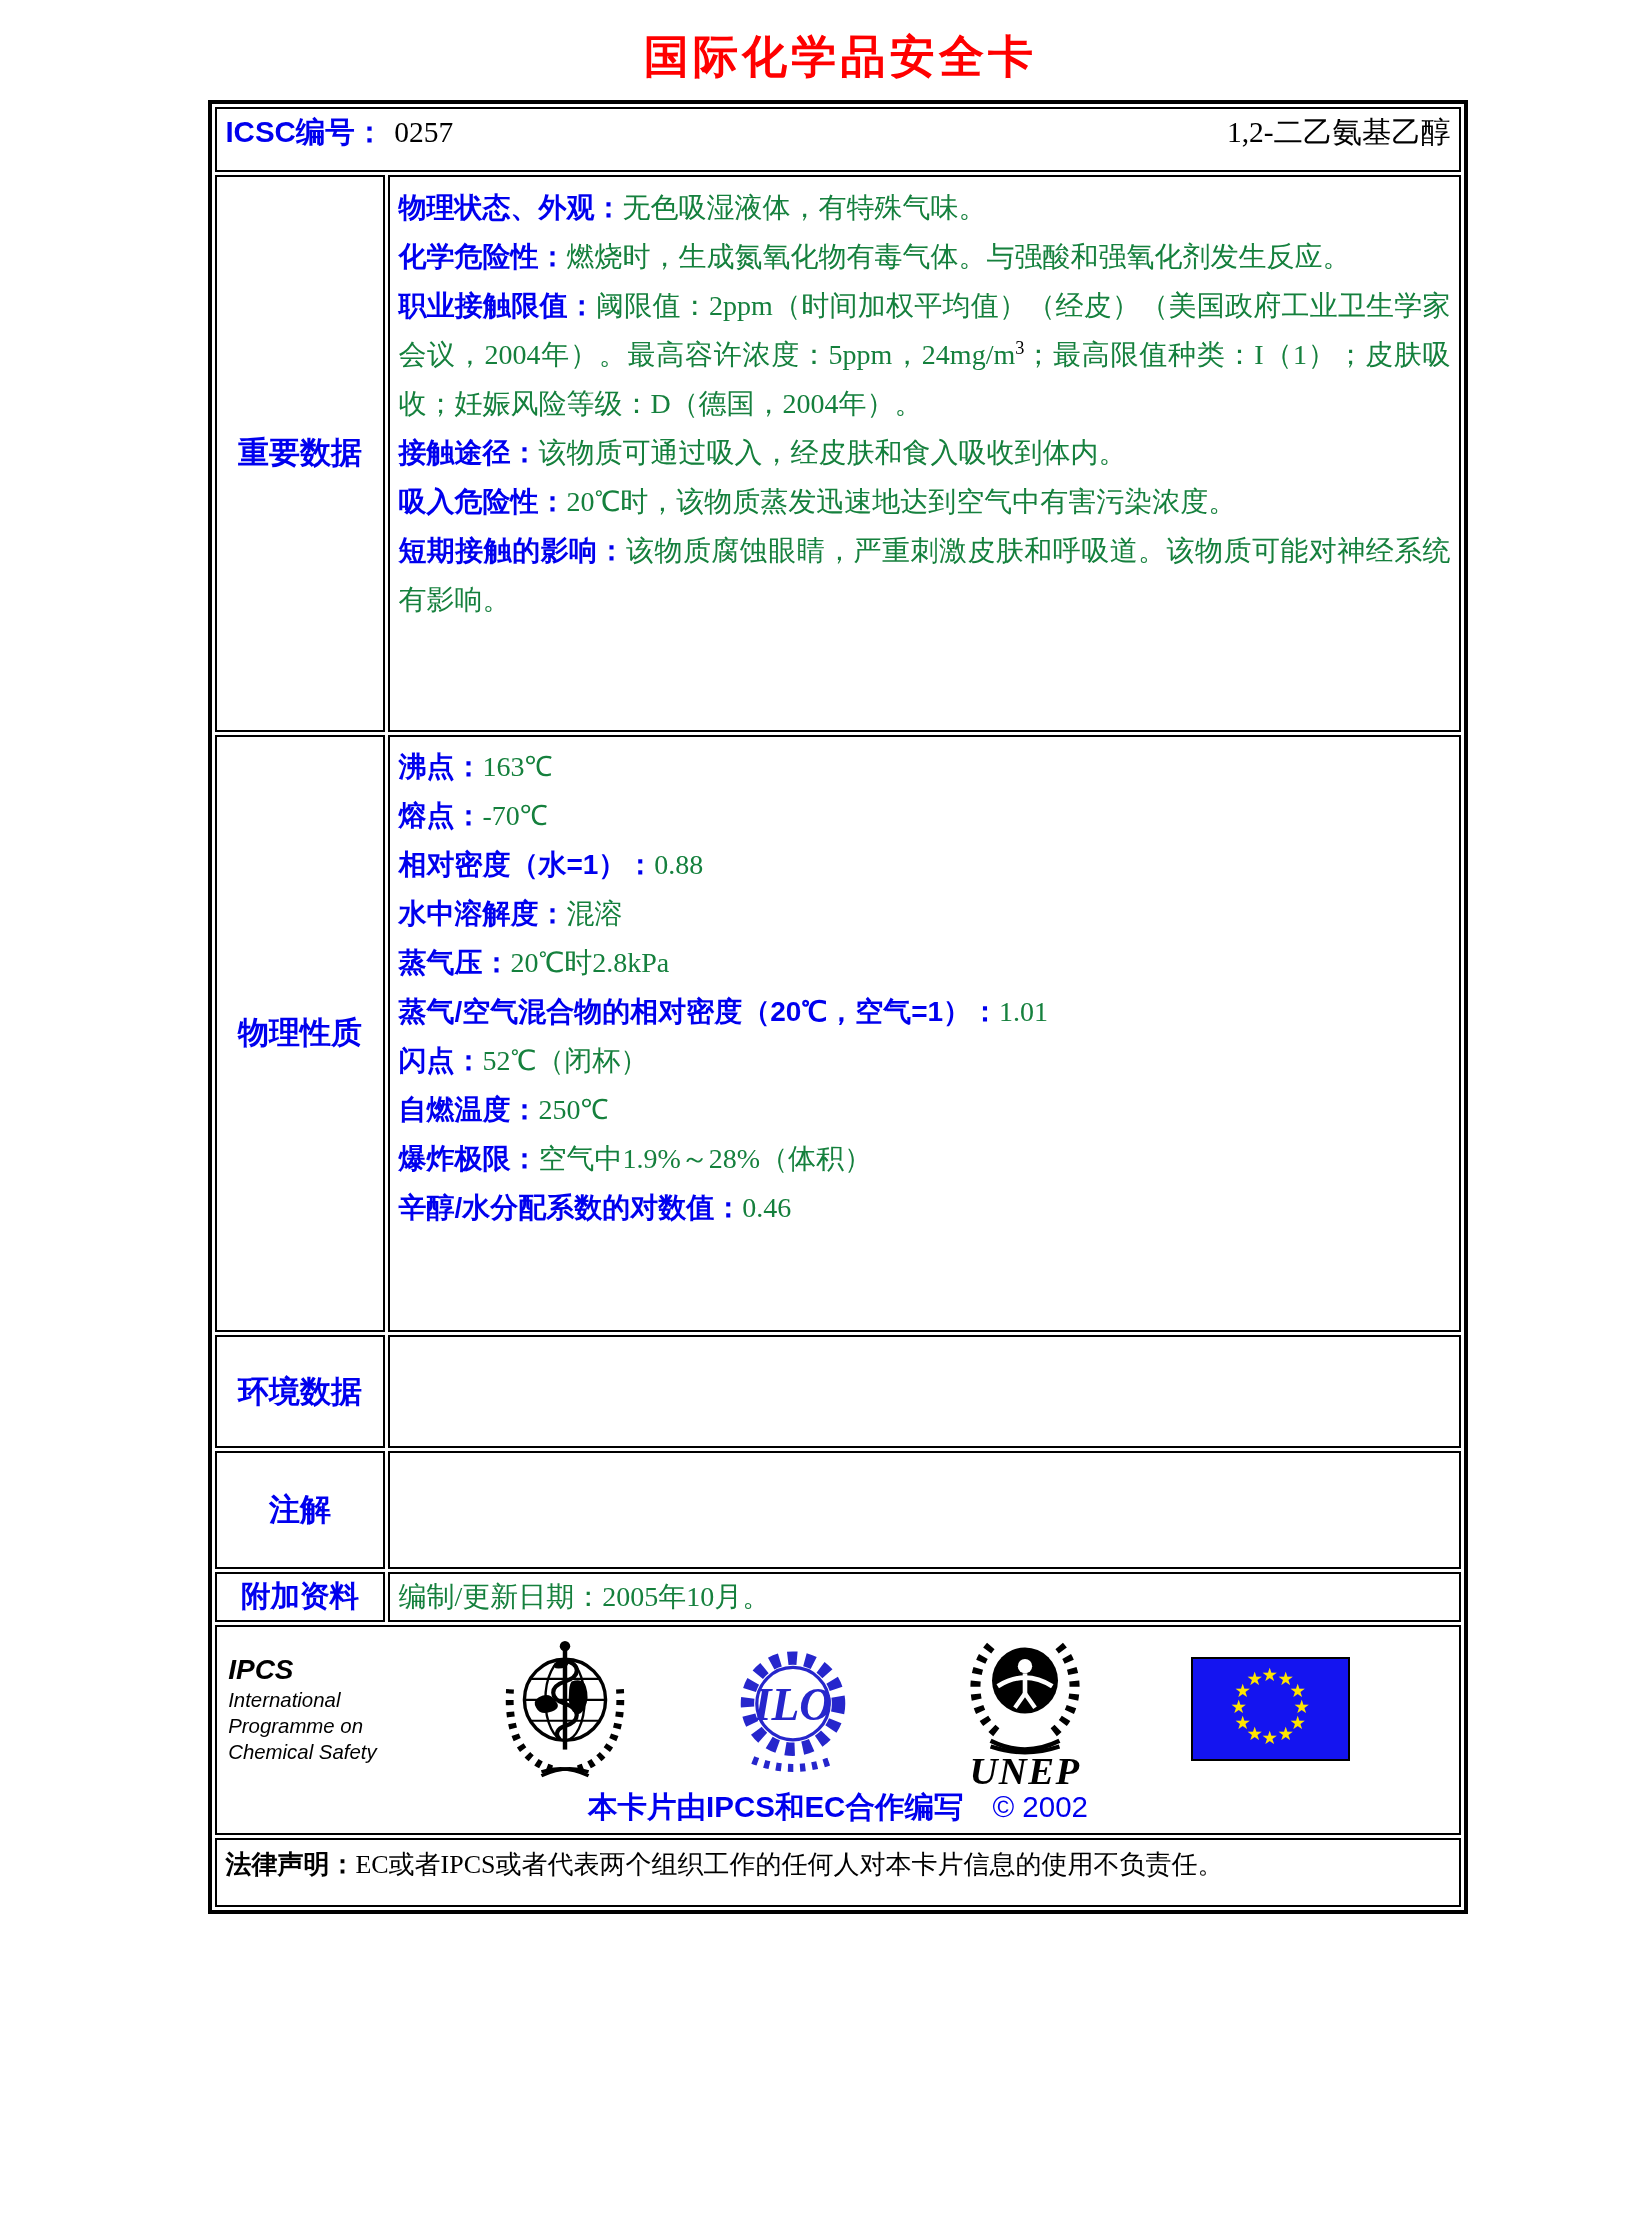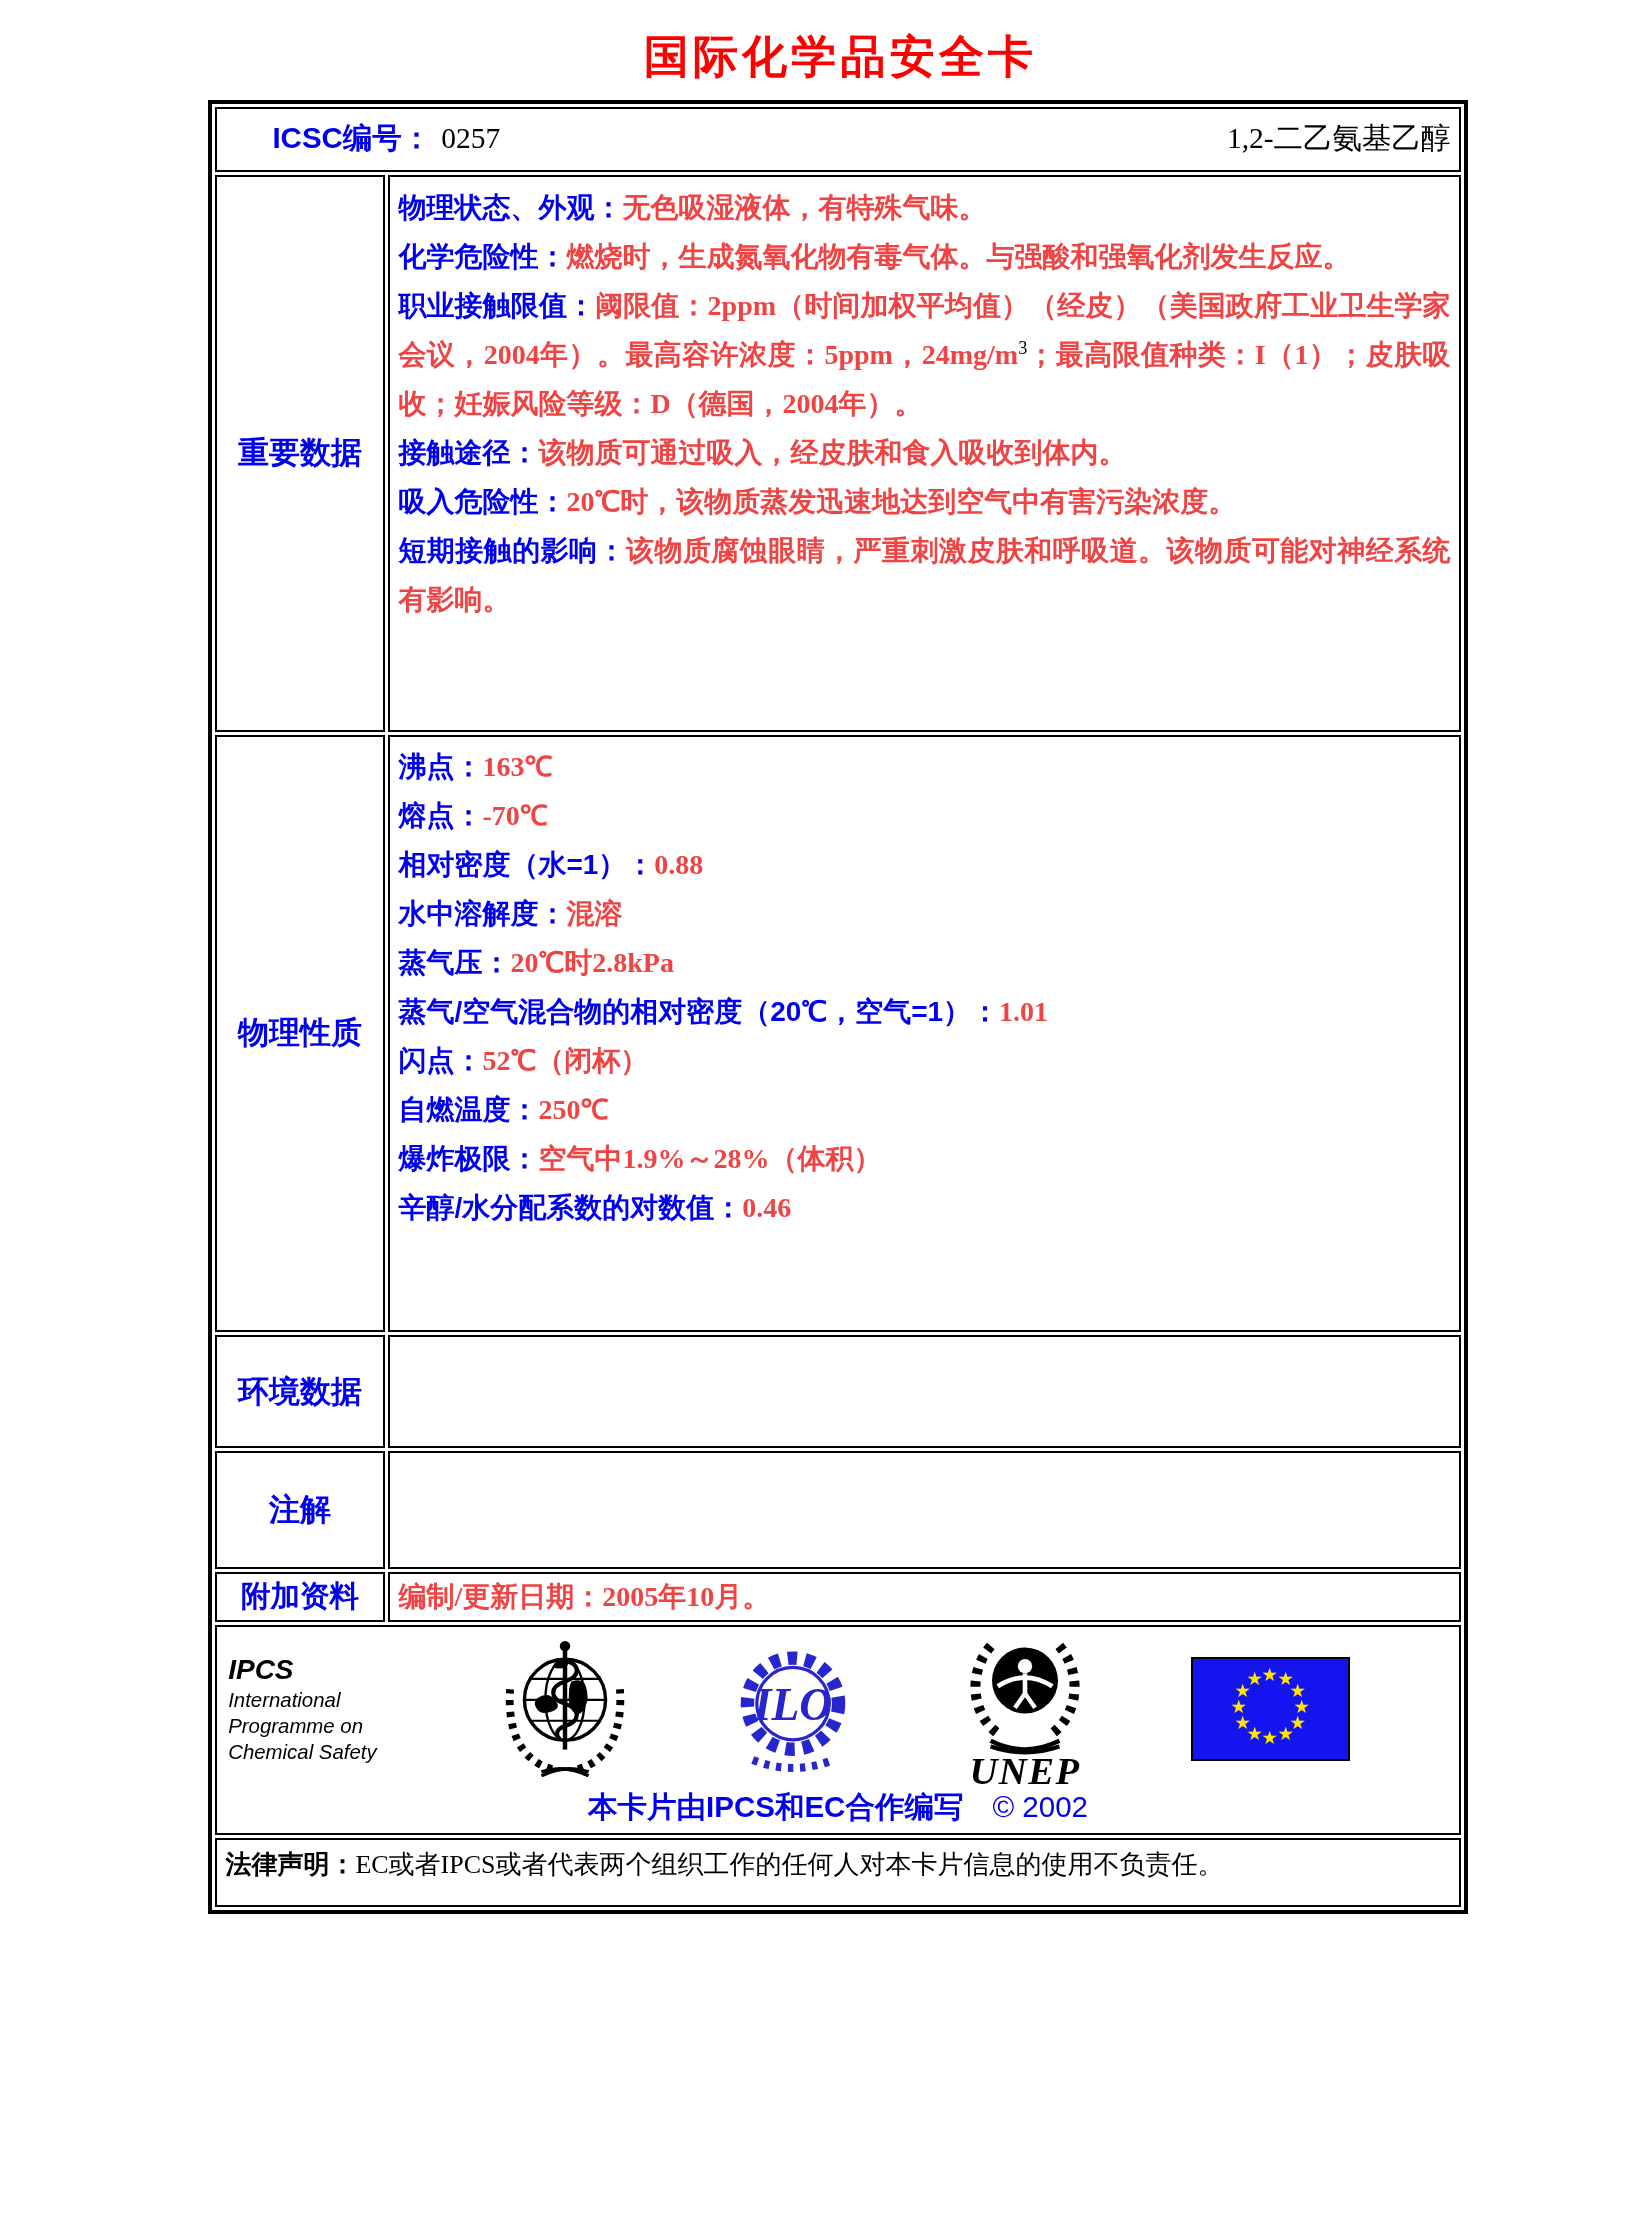--- a/index.html
+++ b/index.html
@@ -24,25 +24,25 @@
     color:#0000ee;font-weight:bold;font-size:31px;
     font-family:"Liberation Sans", sans-serif;
     padding:2.8px 4.2px;
   }
   td.content-cell{padding:5.6px 8.4px;font-size:28px;color:#000;}
   .line{line-height:49px;text-align:justify;}
   .line .lbl{
     color:#0000ee;font-weight:bold;
     font-family:"Liberation Sans", sans-serif;
   }
-  .line .val{color:#ef4444;font-family:"Liberation Serif", serif;font-weight:bold;}
+  .line .val{color:#15803d;font-family:"Liberation Serif", serif;}
   .line sup{font-size:18.3px;line-height:0;}
   
   td.header-cell{padding:4.2px 8.4px;}
-  .header-flex{display:flex;justify-content:space-between;align-items:center;height:53px;margin-left:47px;}
+  .header-flex{display:flex;justify-content:space-between;align-items:flex-start;height:53px;}
   .icsc-no-label{
     color:#0000ee;font-weight:bold;font-size:29.5px;
     font-family:"Liberation Sans", sans-serif;
   }
   .icsc-no-value{color:#000;font-size:29.5px;font-family:"Liberation Serif", serif;margin-left:9.8px;}
   .chem-name{color:#000;font-size:29.5px;font-family:"Liberation Serif", serif;}
   
   td.additional-cell{padding:2.8px 8.4px;font-size:28px;}
   td.additional-cell .line{line-height:39px;}
   

